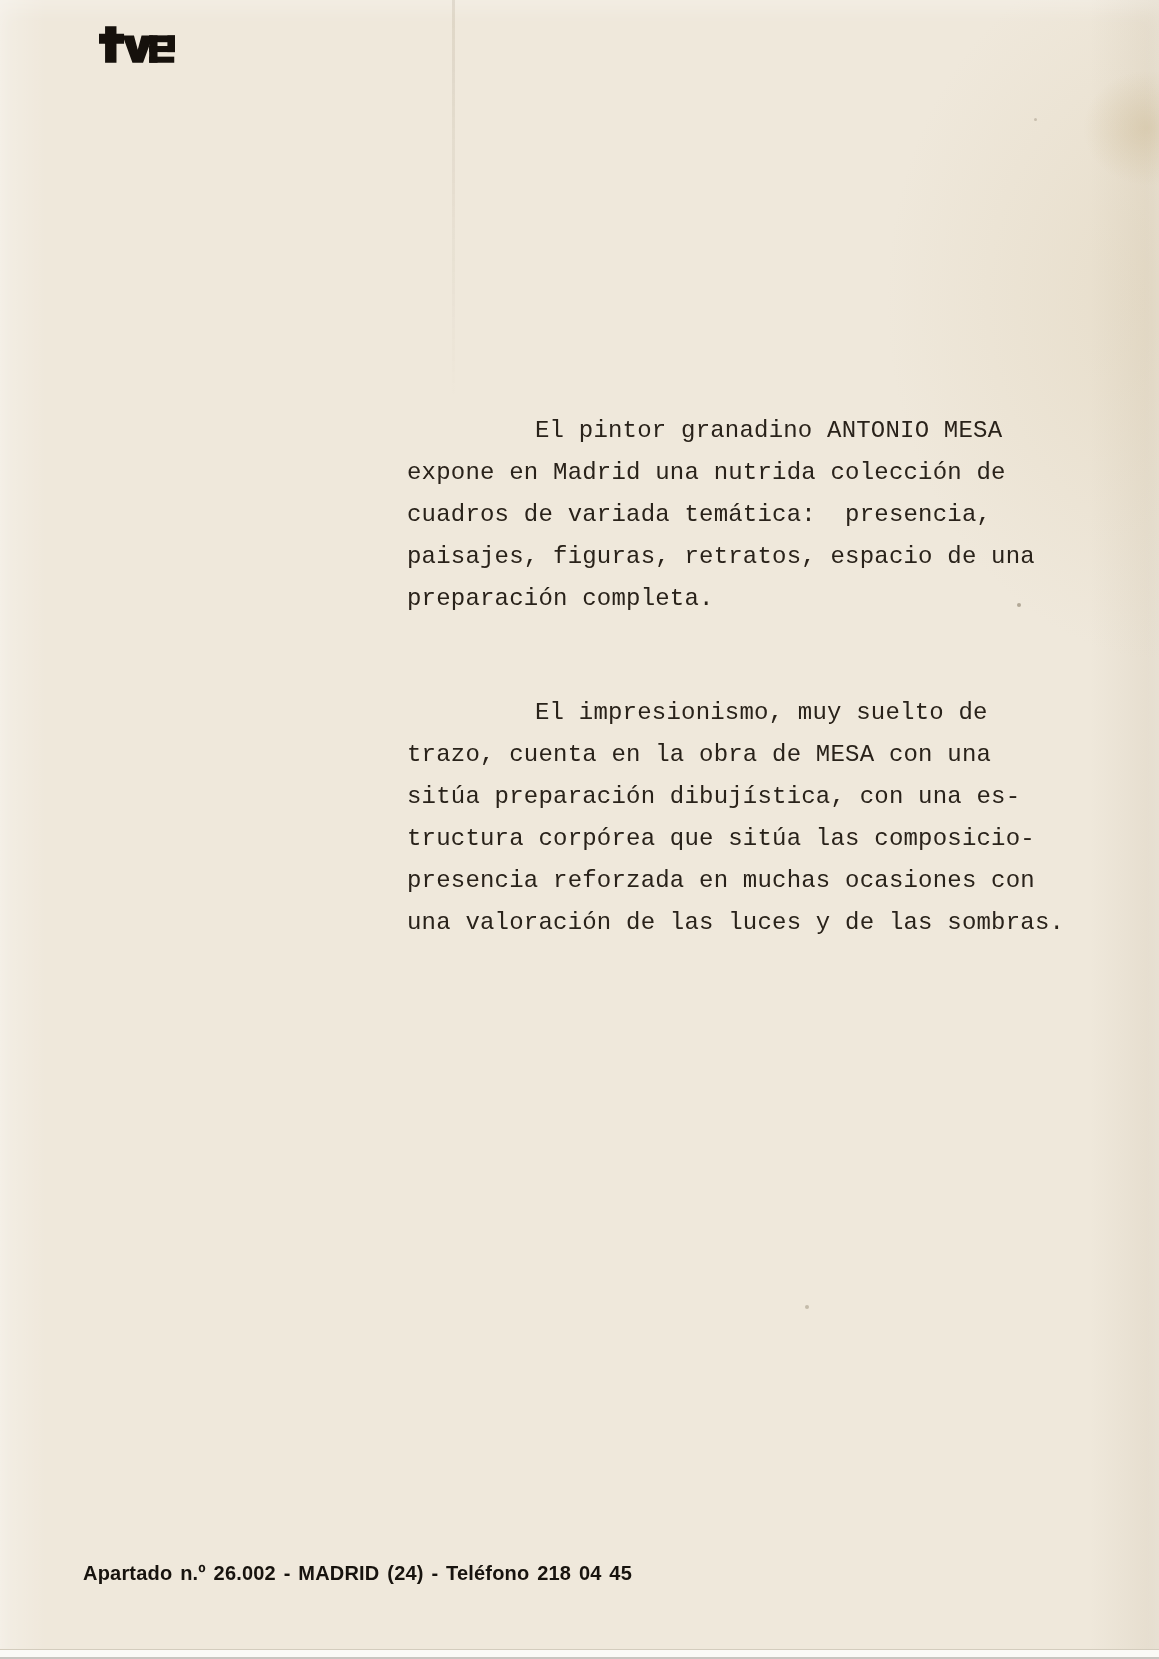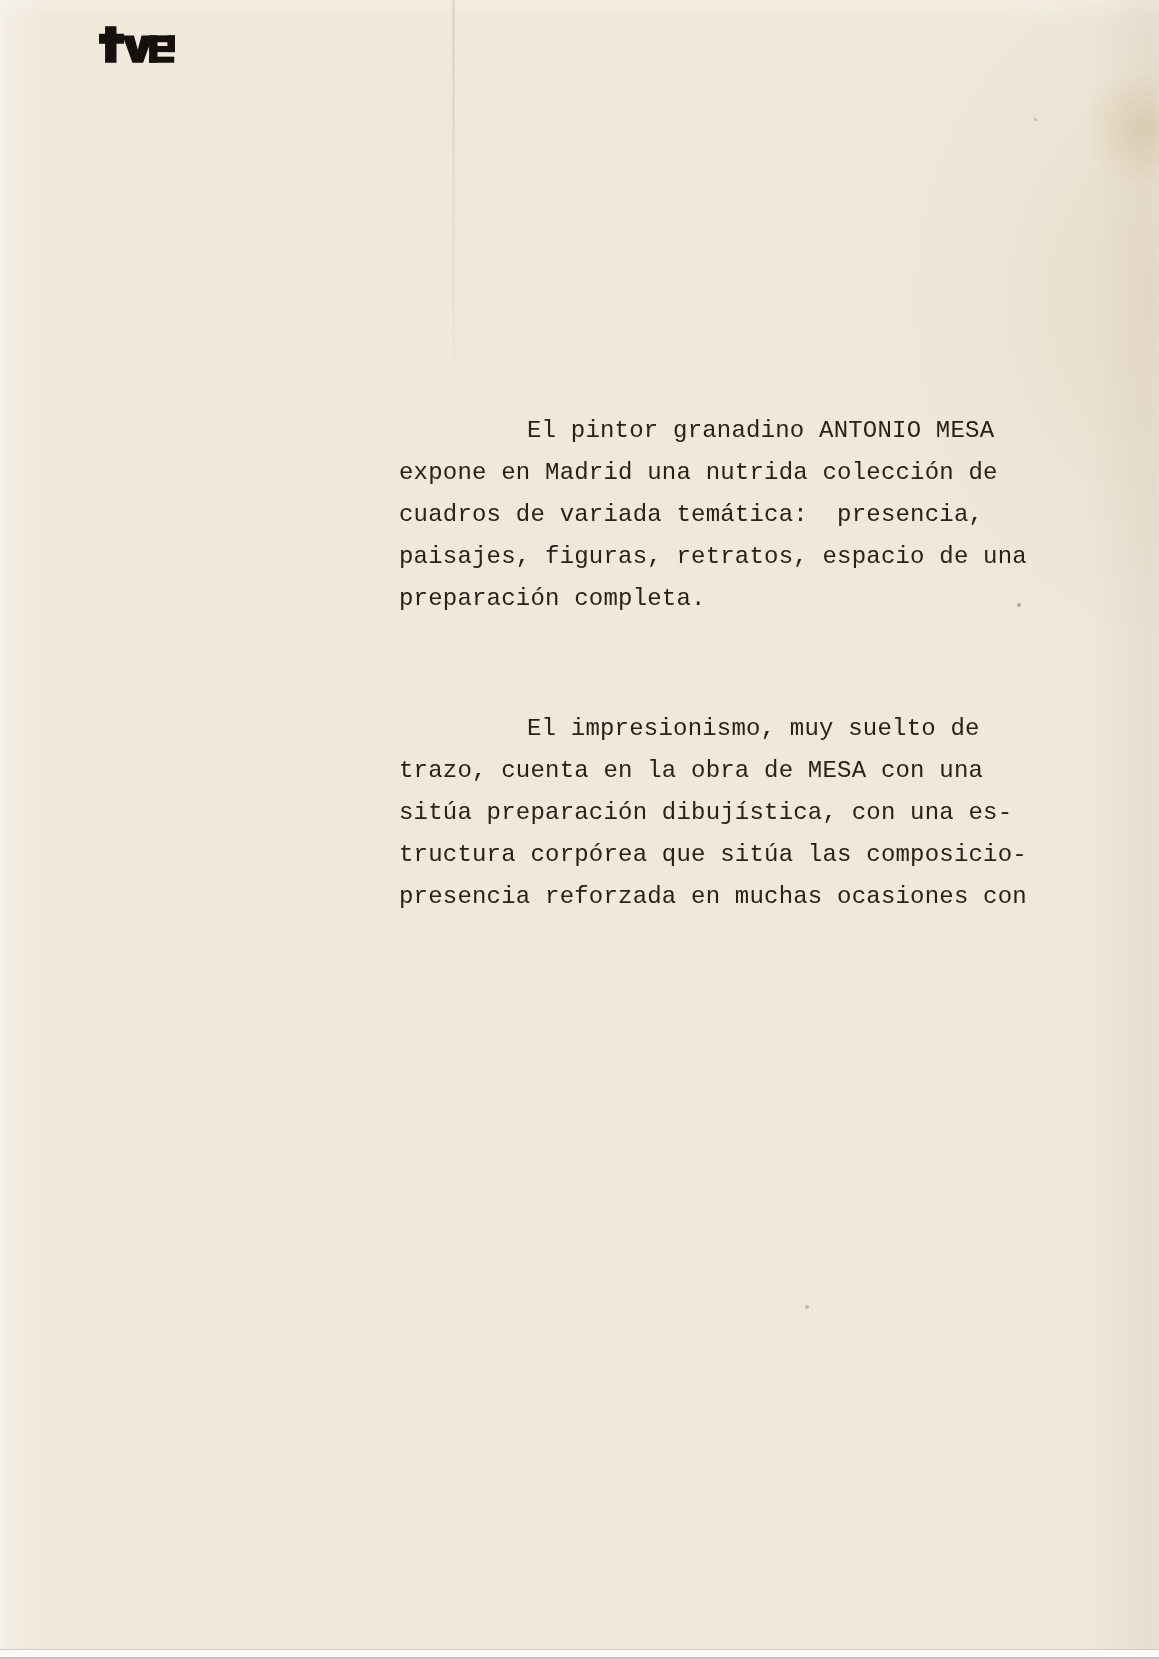--- a/index.html
+++ b/index.html
@@ -42,25 +42,25 @@
   .speck.s1 { left: 1017px; top: 603px; width: 4px; height: 4px; }
   .speck.s2 { left: 805px;  top: 1305px; width: 4px; height: 4px; opacity: .7; }
   .speck.s3 { left: 1034px; top: 118px; width: 3px; height: 3px; opacity: .6; }
 
   .logo {
     position: absolute; left: 99px; top: 26px; width: 76px; height: 37px;
   }
   .logo svg { display: block; width: 100%; height: 100%; }
 
   .typed { font-size: 24px; line-height: 42px; letter-spacing: 0.2px; }
-  .line  { white-space: pre; }
+  .line  { white-space: pre; margin-left: 8px; }
   .line.first { padding-left: 128px; }
 
   .para-opening { position: absolute; left: 399px; top: 410px; }
-  .para-body    { position: absolute; left: 399px; top: 708px; }
+  .para-body    { position: absolute; left: 399px; top: 692px; }
 
   .signature { position: absolute; left: 668px; top: 1059px; white-space: pre; }
   .dateline  { position: absolute; left: 43px;  top: 1406px; white-space: pre; }
 
   .footer {
     position: absolute; left: 83px; top: 1562px;
     font-family: "Liberation Sans", "DejaVu Sans", sans-serif;
     font-weight: bold;
     font-size: 20px;
     letter-spacing: 0.2px;
@@ -100,24 +100,26 @@
     <div class="line">paisajes, figuras, retratos, espacio de una</div>
     <div class="line">preparación completa.</div>
   </div>
 
   <div class="para-body typed">
     <div class="line first">El impresionismo, muy suelto de</div>
     <div class="line">trazo, cuenta en la obra de MESA con una</div>
     <div class="line">sitúa preparación dibujística, con una es-</div>
     <div class="line">tructura corpórea que sitúa las composicio-</div>
     <div class="line">presencia reforzada en muchas ocasiones con</div>
+    <div class="line">una valoración de las luces y de las sombras.</div>
   </div>
 
 
 
+  <div class="footer">Apartado n.º 26.002 - MADRID (24) - Teléfono 218 04 45</div>
 
   <div class="speck s1"></div>
   <div class="speck s2"></div>
   <div class="speck s3"></div>
 
   <div class="scan-strip">
     <div class="scan-strip-line"></div>
   </div>
 
 </div>

